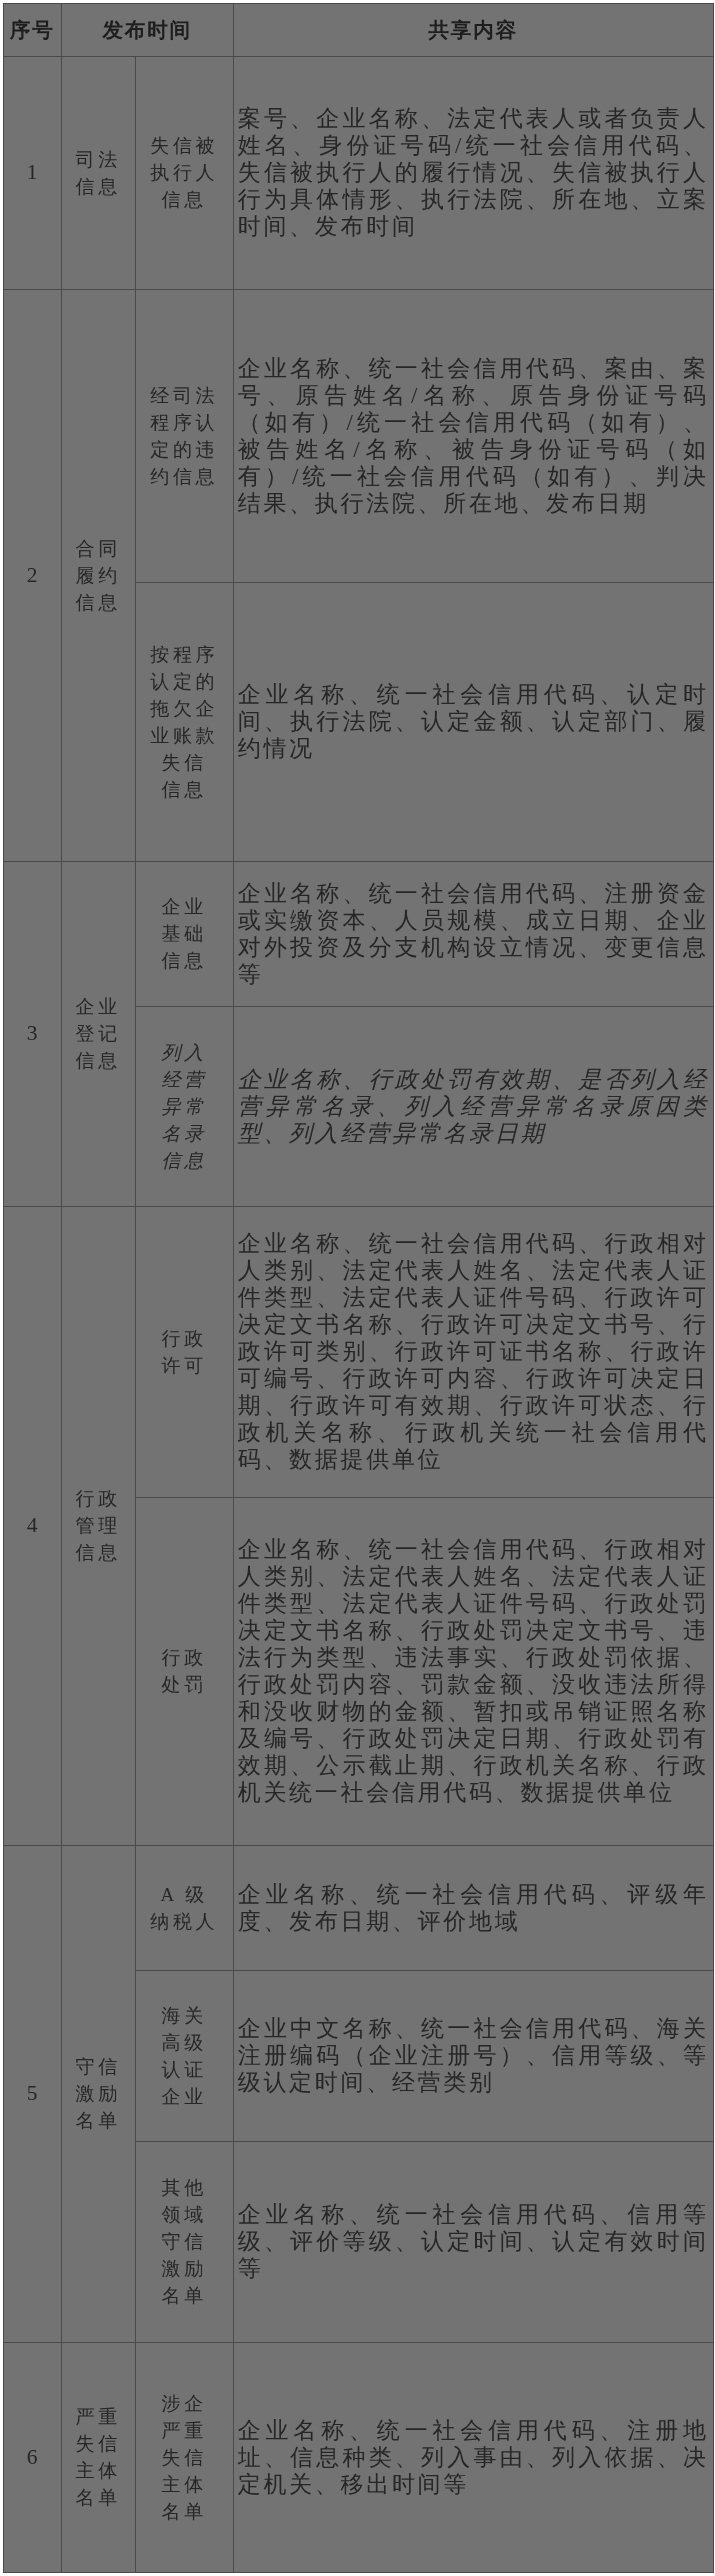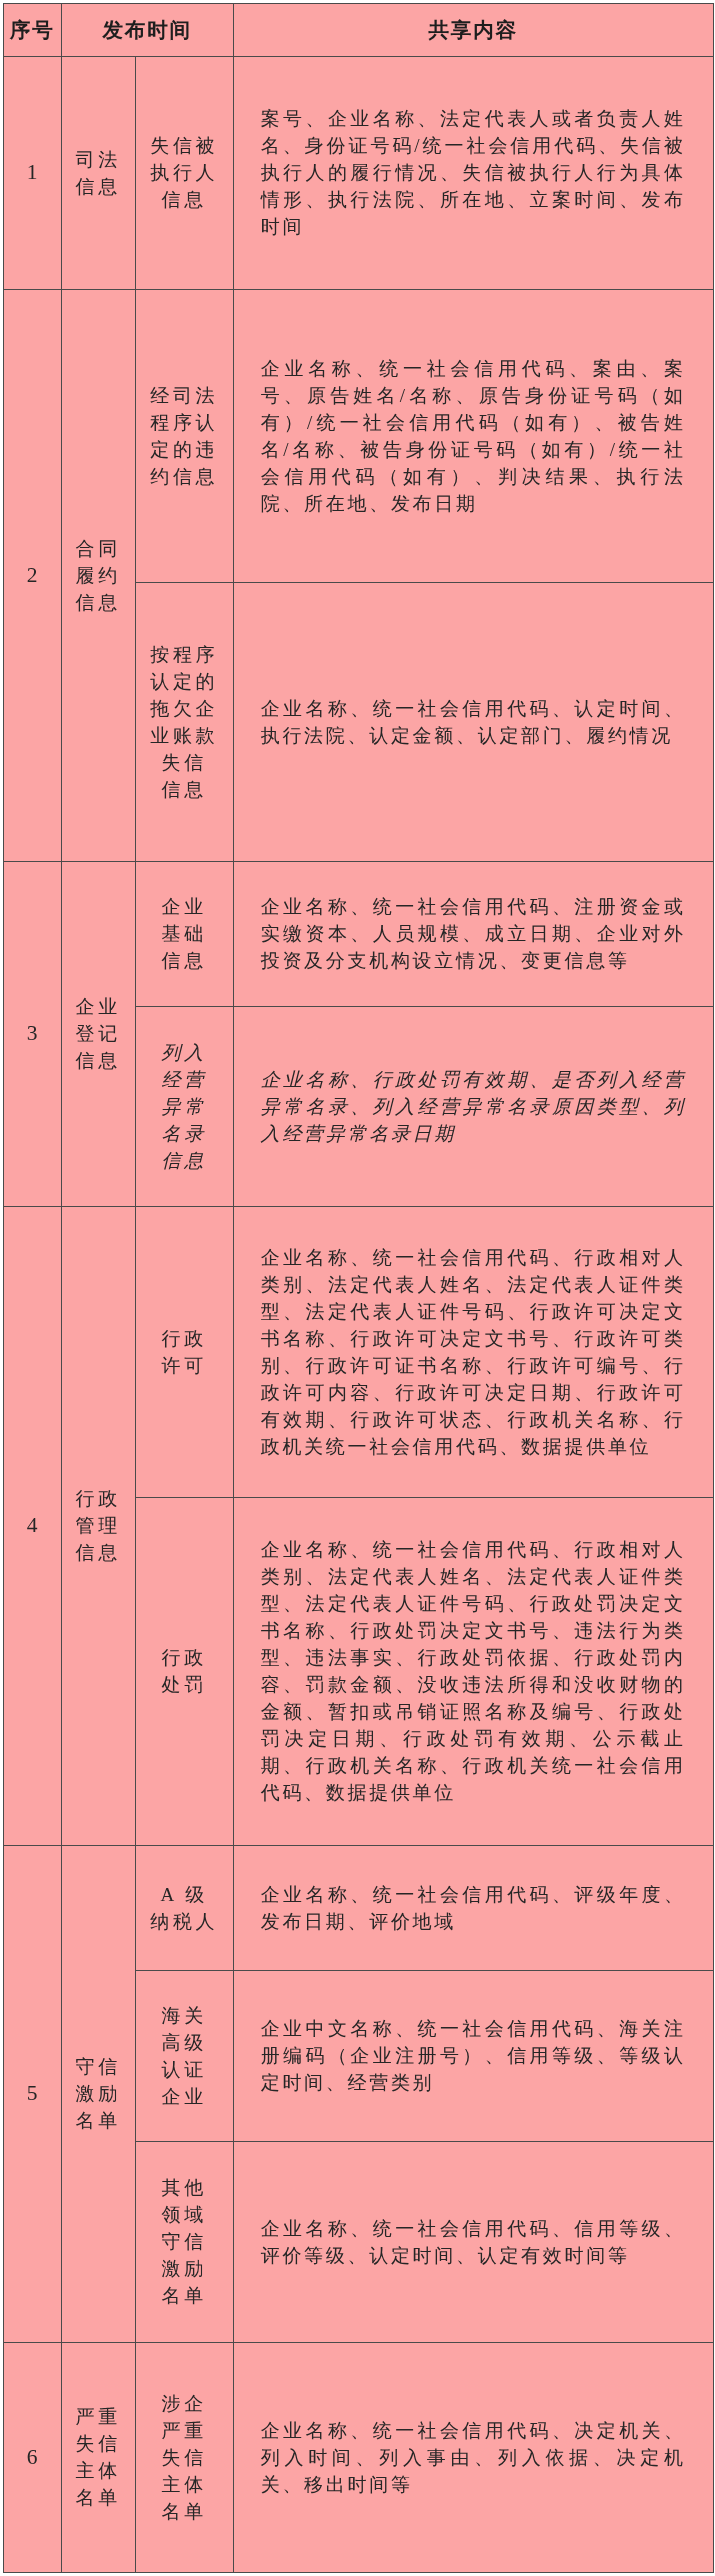--- a/index.html
+++ b/index.html
@@ -17,21 +17,21 @@
     width: 716px;
     min-height: 2576px;
     padding: 2.7px 2.7px 3.6px 2.7px;
     background: #ffffff;
   }
   table.info-table {
     border-collapse: collapse;
     table-layout: fixed;
     width: 710px;
     border: 1.8px solid #454545;
-    background: #fca5a5;
+    background: #737373;
   }
   .info-table th,
   .info-table td {
     border: 0.9px solid #4a4a4a;
     padding: 0;
     vertical-align: middle;
     overflow: hidden;
   }
   
   col.c-index { width: 58px; }
@@ -69,26 +69,26 @@
     letter-spacing: 0;
   }
   td.lbl {
     font-size: 19px;
     line-height: 27px;
     letter-spacing: 3.6px;
     text-align: center;
     white-space: pre-line;
   }
   td.con {
-    font-size: 19px;
+    font-size: 23px;
     line-height: 27px;
     letter-spacing: 2.7px;
     text-align: justify;
     text-justify: inter-character;
-    padding: 0 27px;
+    padding: 0 4px;
   }
 </style>
 </head>
 <body>
 
 <div class="sheet">
   <table class="info-table">
     <colgroup>
       <col class="c-index">
       <col class="c-cat">
@@ -197,18 +197,18 @@
       <td class="idx">6</td>
       <td class="lbl">严重
 失信
 主体
 名单</td>
       <td class="lbl">涉企
 严重
 失信
 主体
 名单</td>
-      <td class="con">企业名称、统一社会信用代码、决定机关、列入时间、列入事由、列入依据、决定机关、移出时间等</td>
+      <td class="con">企业名称、统一社会信用代码、注册地址、信息种类、列入事由、列入依据、决定机关、移出时间等</td>
     </tr>
   </tbody>
     </table>
 </div>
 
 
 </body></html>

